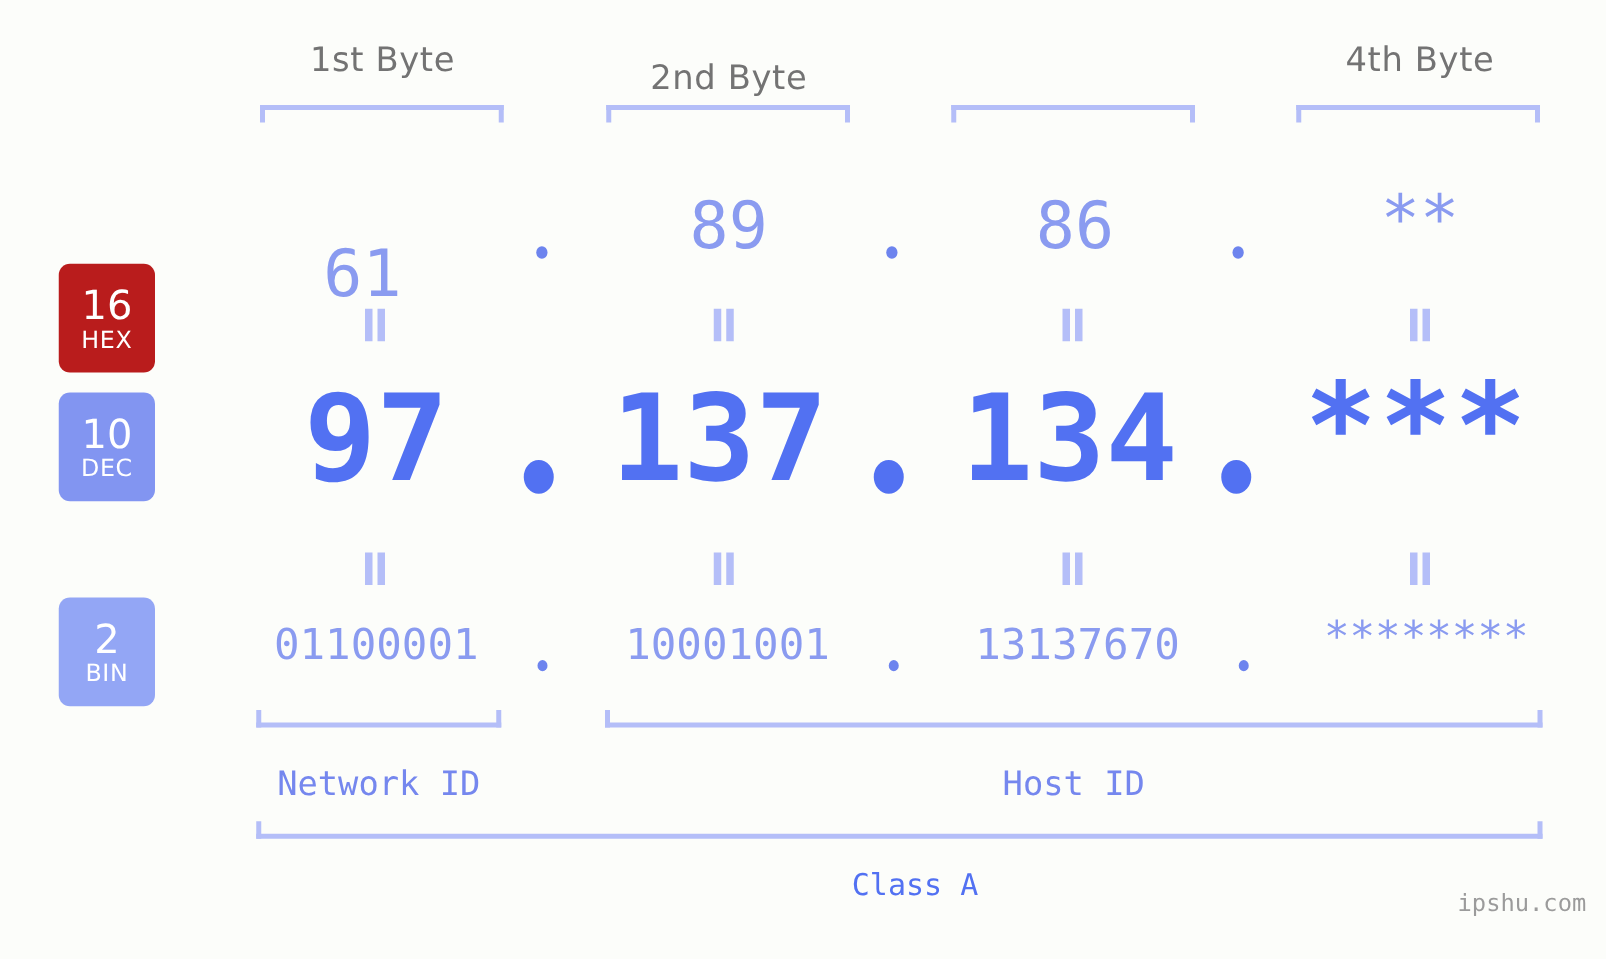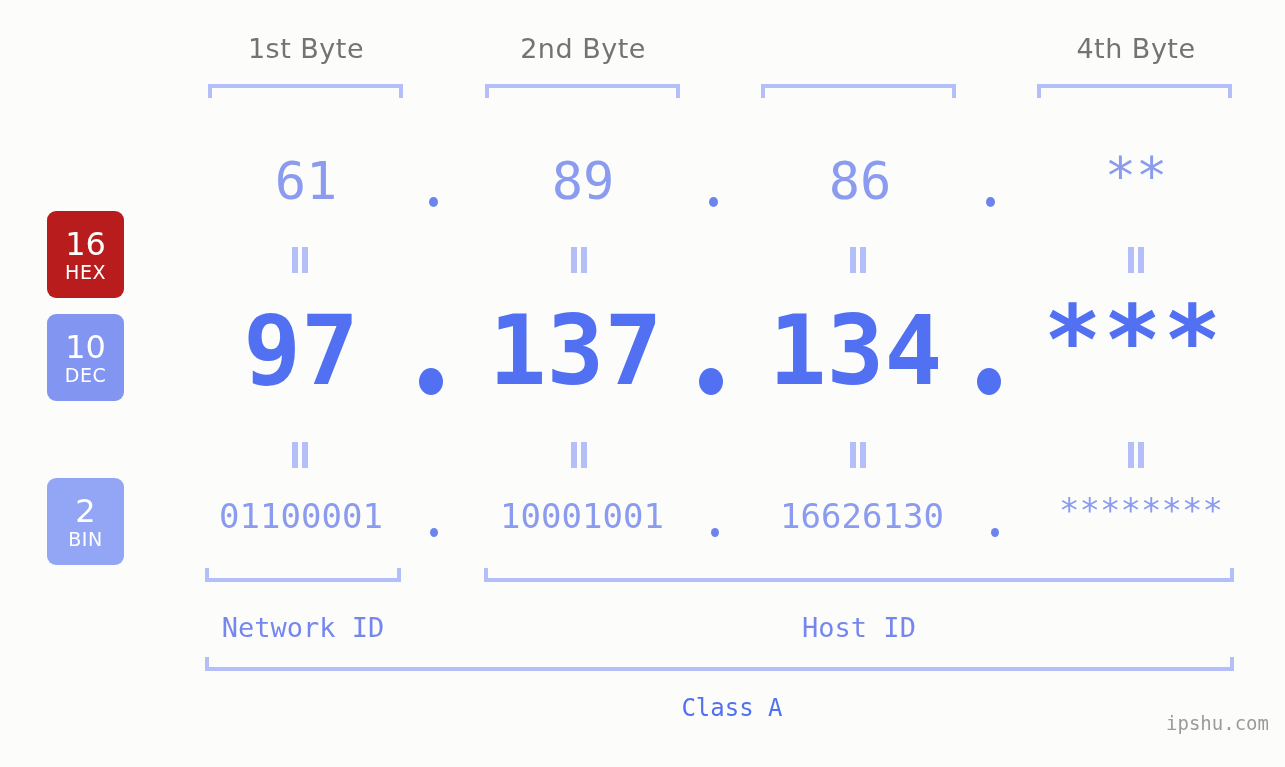--- a/index.html
+++ b/index.html
@@ -193,21 +193,21 @@
     font-size: 19px;
     letter-spacing: 0px;
   }
 </style>
 </head>
 <body>
 
 <div class="stage">
 
   <div class="byte-label" style="left:206px;width:200px;">1st Byte</div>
-  <div class="byte-label" style="left:483px;width:200px;">2nd Byte</div>
+  <div class="byte-label" style="left:483px;width:200px;margin-top:14px;">2nd Byte</div>
   <div class="byte-label" style="left:1036px;width:200px;">4th Byte</div>
 
   <div class="bracket-down" style="left:208px;top:84px;width:195px;"></div>
   <div class="bracket-down" style="left:485px;top:84px;width:195px;"></div>
   <div class="bracket-down" style="left:761px;top:84px;width:195px;"></div>
   <div class="bracket-down" style="left:1037px;top:84px;width:195px;"></div>
 
   <div class="badge" id="badge-hex">
     <span class="num">16</span>
     <span class="sys">HEX</span>
@@ -215,21 +215,21 @@
   <div class="badge" id="badge-dec">
     <span class="num">10</span>
     <span class="sys">DEC</span>
   </div>
   <div class="badge" id="badge-bin">
     <span class="num">2</span>
     <span class="sys">BIN</span>
   </div>
 
   <div class="row-hex">
-    <div class="value-cell" style="left:206px;width:200px;">61</div>
+    <div class="value-cell" style="left:190px;width:200px;margin-top:39px;">61</div>
     <div class="dot" style="left:429px;"></div>
     <div class="value-cell" style="left:483px;width:200px;">89</div>
     <div class="dot" style="left:709px;"></div>
     <div class="value-cell" style="left:760px;width:200px;">86</div>
     <div class="dot" style="left:986px;"></div>
     <div class="value-cell masked-hex" style="left:1036px;width:200px;">**</div>
   </div>
 
   <div class="eq" style="left:289px;top:247px;">
       <i class="a"></i>
@@ -273,21 +273,21 @@
   <div class="eq" style="left:1125px;top:442px;">
       <i class="a"></i>
       <i class="b"></i>
     </div>
 
   <div class="row-bin">
     <div class="value-cell" style="left:196px;width:210px;">01100001</div>
     <div class="dot" style="left:430px;"></div>
     <div class="value-cell" style="left:477px;width:210px;">10001001</div>
     <div class="dot" style="left:711px;"></div>
-    <div class="value-cell" style="left:757px;width:210px;">16626130</div>
+    <div class="value-cell" style="left:757px;width:210px;">13137670</div>
     <div class="dot" style="left:991px;"></div>
     <div class="value-cell masked-bin" style="left:1036px;width:210px;">********</div>
   </div>
 
   <div class="bracket-up" style="left:205px;top:568px;width:196px;"></div>
   <div class="bracket-up" style="left:484px;top:568px;width:750px;"></div>
 
   <div class="id-label" style="left:203px;top:612px;width:200px;">Network ID</div>
   <div class="id-label" style="left:759px;top:612px;width:200px;">Host ID</div>
 

